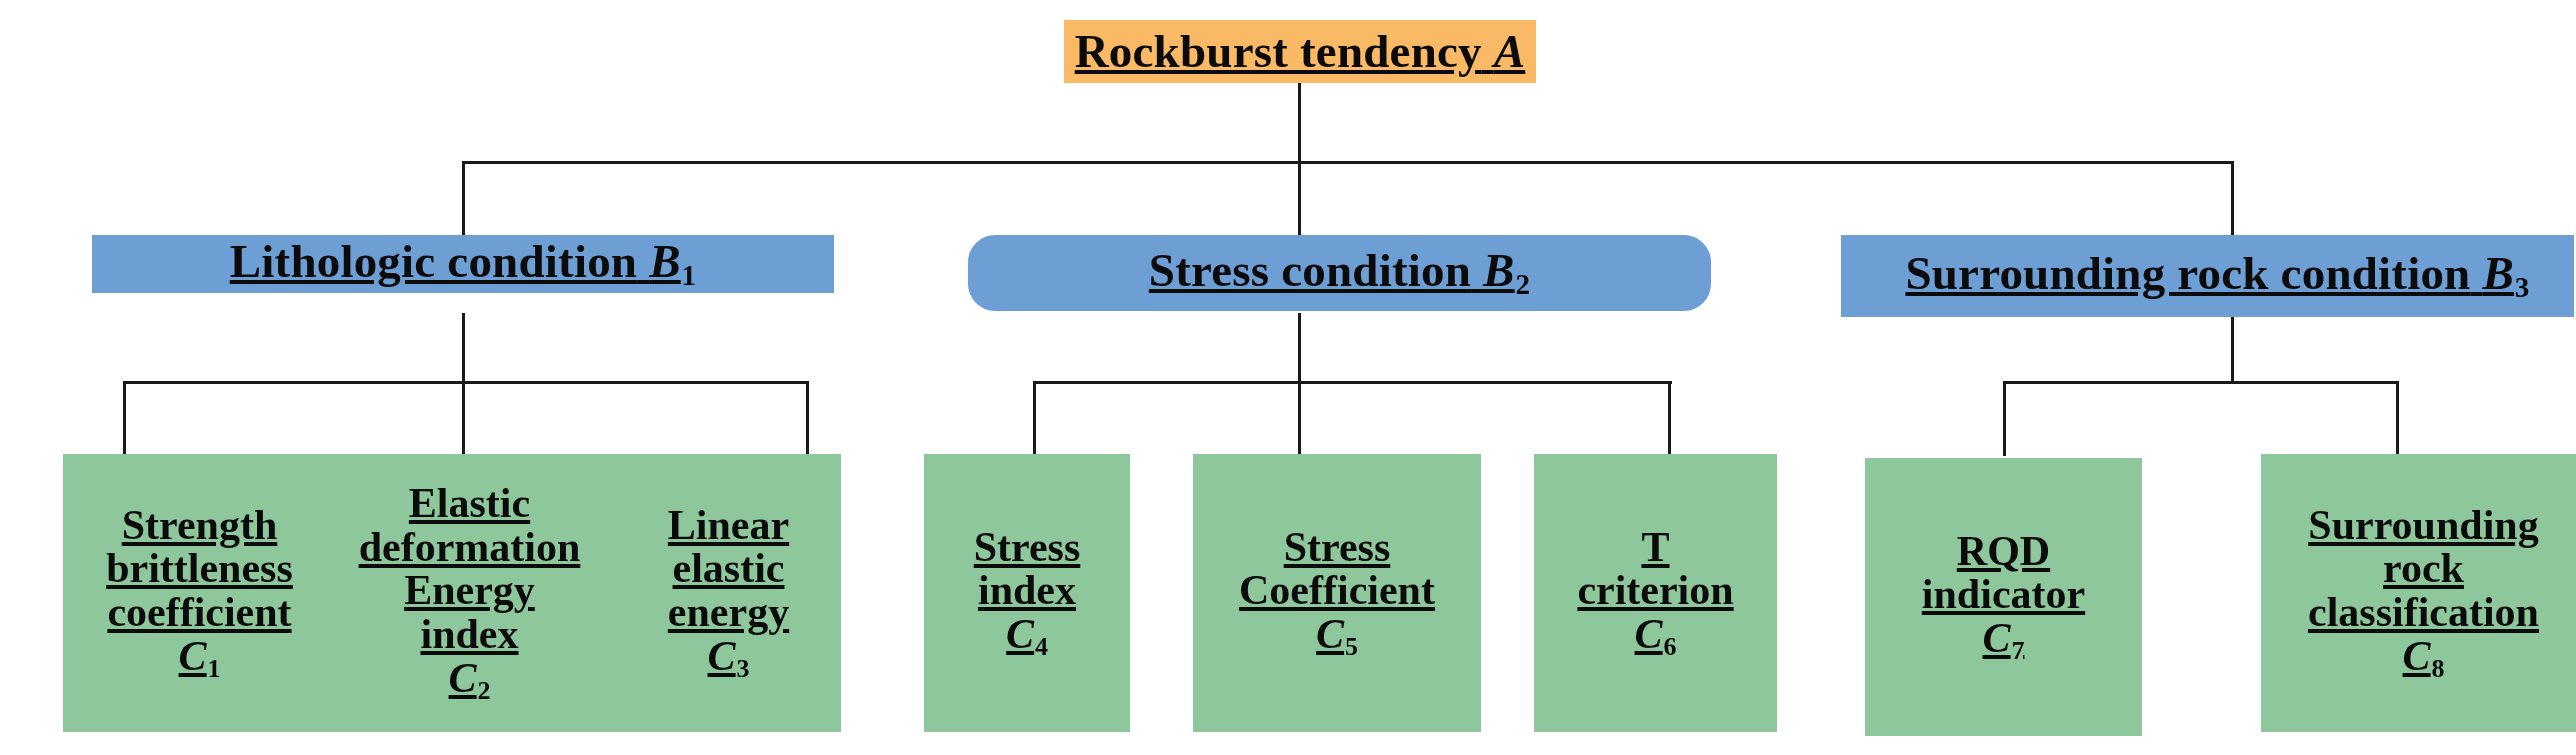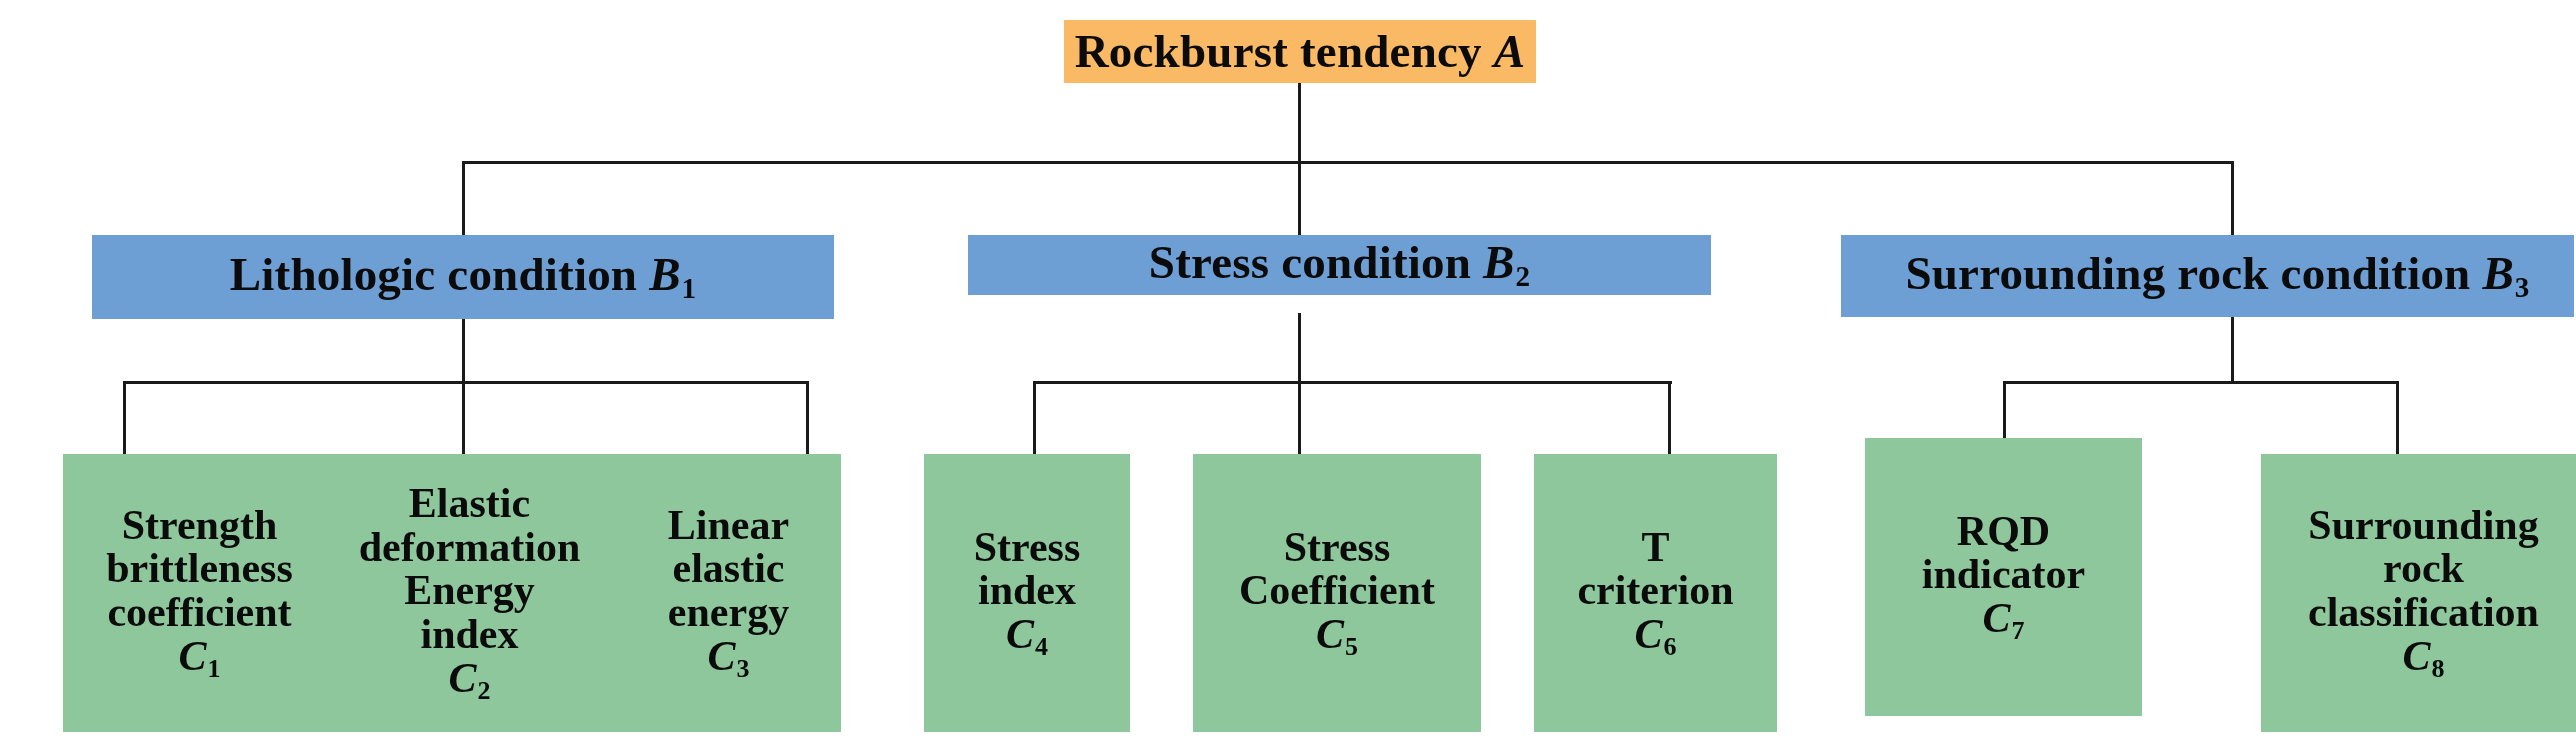--- a/index.html
+++ b/index.html
@@ -7,21 +7,21 @@
   #stage{position:relative;width:2576px;height:755px;background:#ffffff;overflow:hidden;}
 
   .node{position:absolute;box-sizing:border-box;display:flex;align-items:center;
         justify-content:center;text-align:center;color:#0b0b0b;font-weight:bold;
         line-height:1.04;z-index:3;}
 
   .node.level-a{background:#FAB964;font-size:47px;letter-spacing:0.2px;}
   .node.level-b{background:#6D9ED4;font-size:47px;letter-spacing:0.2px;}
   .node.level-c{background:#8EC79C;font-size:42px;}
 
-  .node .label{padding:0 7.8px;display:block;}
+  .node .label{padding:0 7.8px;display:block;text-decoration:underline;}
 
   
   var.v{font-style:italic;font-weight:bold;font-family:"Liberation Serif","DejaVu Serif",serif;}
   sub{font-style:normal;font-weight:bold;font-size:0.62em;vertical-align:-0.28em;margin-left:0.8px;}
 
   .line{position:absolute;background:#1a1a1a;z-index:1;}
   .vline{width:3.1px;}
   .hline{height:3.1px;}
 
   .c-text{white-space:pre-line;}
@@ -51,25 +51,25 @@
 
   <div class="line vline" style="left:2231px;top:313px;height:71px;"></div>
   <div class="line hline" style="left:2003px;top:381px;width:396px;"></div>
   <div class="line vline" style="left:2003px;top:381px;height:75px;"></div>
   <div class="line vline" style="left:2396px;top:381px;height:75px;"></div>
 
   <div class="node level-a" style="left:1064px;top:19.6px;width:472px;height:63px;">
     <span class="label"><span>Rockburst tendency</span>&nbsp;<var class="v">A</var></span>
   </div>
 
-  <div class="node level-b" style="left:92px;top:235px;width:742px;height:84px;">
+  <div class="node level-b" style="left:92px;top:235px;width:742px;height:58px;">
     <span class="label"><span>Lithologic condition</span>&nbsp;<var class="v"><span>B</span><sub>1</sub></var></span>
   </div>
 
-  <div class="node level-b" style="left:968px;top:235px;width:743px;height:60px;">
+  <div class="node level-b" style="left:968px;top:235px;width:743px;height:76px;border-radius:27px;">
     <span class="label"><span>Stress condition</span>&nbsp;<var class="v"><span>B</span><sub>2</sub></var></span>
   </div>
 
   <div class="node level-b" style="left:1841px;top:235px;width:733px;height:82px;padding-left:20px;">
     <span class="label"><span>Surrounding rock condition</span>&nbsp;<var class="v"><span>B</span><sub>3</sub></var></span>
   </div>
 
   <div class="node level-c" style="left:17px;top:454px;width:273px;height:278px;margin-left:46px;">
     <span class="label">
       <span class="c-text">Strength
@@ -115,21 +115,21 @@
   </div>
 
   <div class="node level-c" style="left:1534px;top:454px;width:243px;height:278px;">
     <span class="label">
       <span class="c-text">T
 criterion</span><br>
       <var class="v"><span>C</span><sub>6</sub></var>
     </span>
   </div>
 
-  <div class="node level-c" style="left:1865px;top:438px;width:277px;height:278px;">
+  <div class="node level-c" style="left:1865px;top:458px;width:277px;height:278px;">
     <span class="label">
       <span class="c-text">RQD
 indicator</span><br>
       <var class="v"><span>C</span><sub>7</sub></var>
     </span>
   </div>
 
   <div class="node level-c" style="left:2233px;top:454px;width:325px;height:278px;margin-left:28px;">
     <span class="label">
       <span class="c-text">Surrounding

